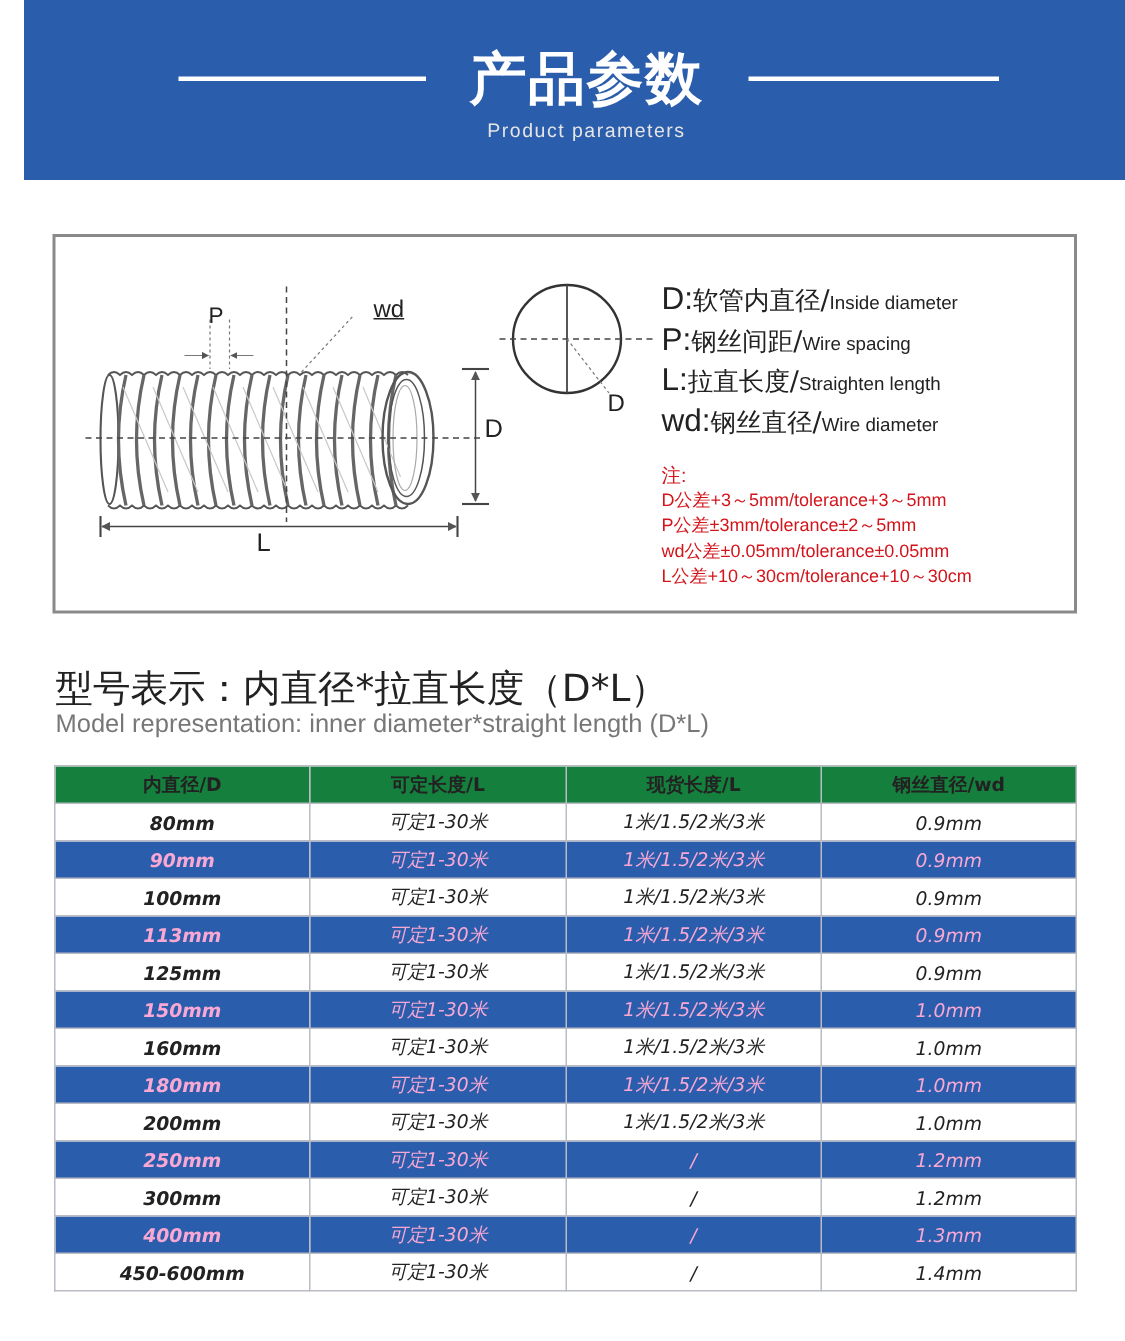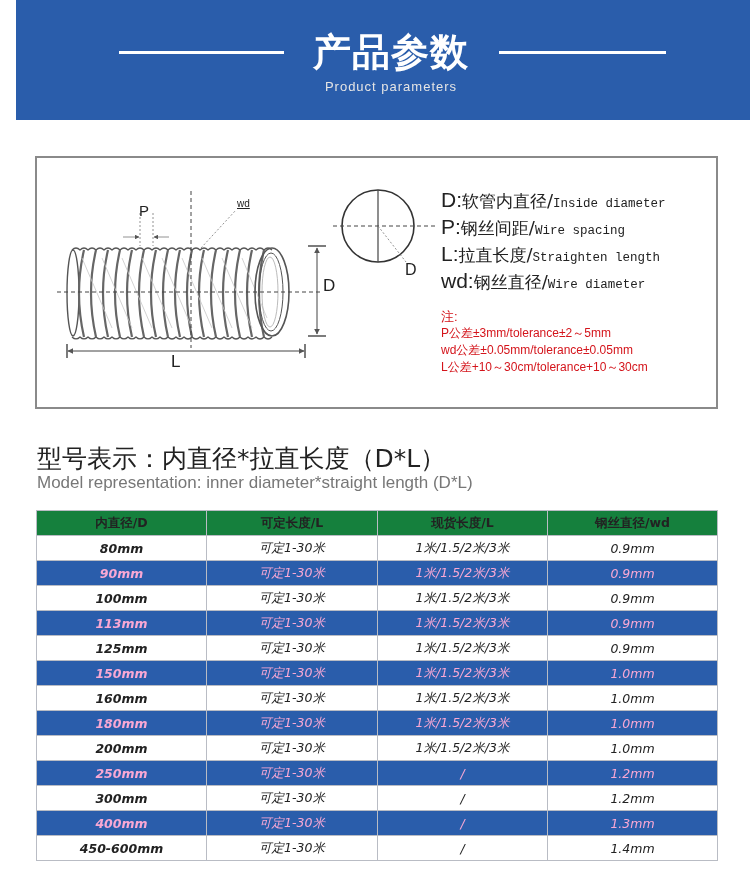--- a/index.html
+++ b/index.html
@@ -16,21 +16,21 @@
 
   
   .diagram-box { position: absolute; left: 35px; top: 156px; width: 683px; height: 253px; border: 2px solid #8a8a8a; background: #fff; }
   .diagram-svg { position: absolute; left: 0; top: 0; }
 
   .legend { position: absolute; left: 404px; top: 30px; }
   .legend-row { display: flex; align-items: baseline; height: 27px; white-space: nowrap; }
   .legend-row .key { font-size: 21px; color: #222; font-family: "Liberation Sans", sans-serif; }
   .legend-row .cn { font-size: 17px; color: #222; }
   .legend-row .slash { font-size: 18px; color: #222; }
-  .legend-row .en { font-size: 12.5px; color: #222; font-family: Liberation Mono, monospace; text-align: center; }
+  .legend-row .en { font-size: 12.5px; color: #222; font-family: Liberation Sans, sans-serif; text-align: center; }
 
   .notes { position: absolute; left: 404px; top: 150px; color: #d4141b; font-size: 12px; line-height: 17px; font-family: "Liberation Sans", "DejaVu Sans", sans-serif; white-space: nowrap; }
   .notes .note-title { font-size: 13px; }
 
   
   .model-cn { position: absolute; left: 37px; top: 442px; font-size: 25px; color: #222; white-space: nowrap; }
   .model-en { position: absolute; left: 37px; top: 473px; font-size: 17px; color: #777; white-space: nowrap; font-family: "Liberation Sans", sans-serif; }
 
   
   .spec-table { position: absolute; left: 36px; top: 510px; width: 681px; border-collapse: collapse; table-layout: fixed; }
@@ -123,21 +123,21 @@
     <line x1="268" y1="186" x2="268" y2="200" stroke="#444" stroke-width="1.4"></line>
     <line x1="31" y1="193" x2="267" y2="193" stroke="#444" stroke-width="1" marker-start="url(#arr)" marker-end="url(#arr)"></line>
 
     <circle cx="341" cy="68" r="36" fill="none" stroke="#333" stroke-width="1.6"></circle>
     <line x1="341" y1="32" x2="341" y2="104" stroke="#444" stroke-width="1.2"></line>
     <line x1="296" y1="68" x2="400" y2="68" stroke="#444" stroke-width="1" stroke-dasharray="4,3"></line>
     <line x1="341" y1="68" x2="369" y2="104" stroke="#777" stroke-width="0.8" stroke-dasharray="2,2"></line>
   </svg>
 
   <span style="position:absolute;left:102px;top:44px;font-size:15px;font-family:'Liberation Sans',sans-serif;color:#222;">P</span>
-  <span style="position:absolute;left:200px;top:40px;font-size:10px;font-family:'Liberation Sans',sans-serif;color:#222;text-decoration:underline;">wd</span>
+  <span style="position:absolute;left:212px;top:40px;font-size:16px;font-family:'Liberation Sans',sans-serif;color:#222;text-decoration:underline;">wd</span>
   <span style="position:absolute;left:286px;top:118px;font-size:17px;font-family:'Liberation Sans',sans-serif;color:#222;">D</span>
   <span style="position:absolute;left:134px;top:194px;font-size:17px;font-family:'Liberation Sans',sans-serif;color:#222;">L</span>
   <span style="position:absolute;left:368px;top:103px;font-size:16px;font-family:'Liberation Sans',sans-serif;color:#222;">D</span>
 
   <div class="legend">
     <div class="legend-row">
       <span class="key">D:</span>
       <span class="cn">软管内直径</span>
       <span class="slash">/</span>
       <span class="en">Inside diameter</span>
@@ -157,20 +157,21 @@
     <div class="legend-row">
       <span class="key">wd:</span>
       <span class="cn">钢丝直径</span>
       <span class="slash">/</span>
       <span class="en">Wire diameter</span>
     </div>
   </div>
 
   <div class="notes">
     <div class="note-title">注:</div>
+    <div>D公差+3～5mm/tolerance+3～5mm</div>
     <div>P公差±3mm/tolerance±2～5mm</div>
     <div>wd公差±0.05mm/tolerance±0.05mm</div>
     <div>L公差+10～30cm/tolerance+10～30cm</div>
   </div>
 </div>
 
 <div class="model-cn">型号表示：内直径*拉直长度（D*L）</div>
 <div class="model-en">Model representation: inner diameter*straight length (D*L)</div>
 
 <table class="spec-table">

